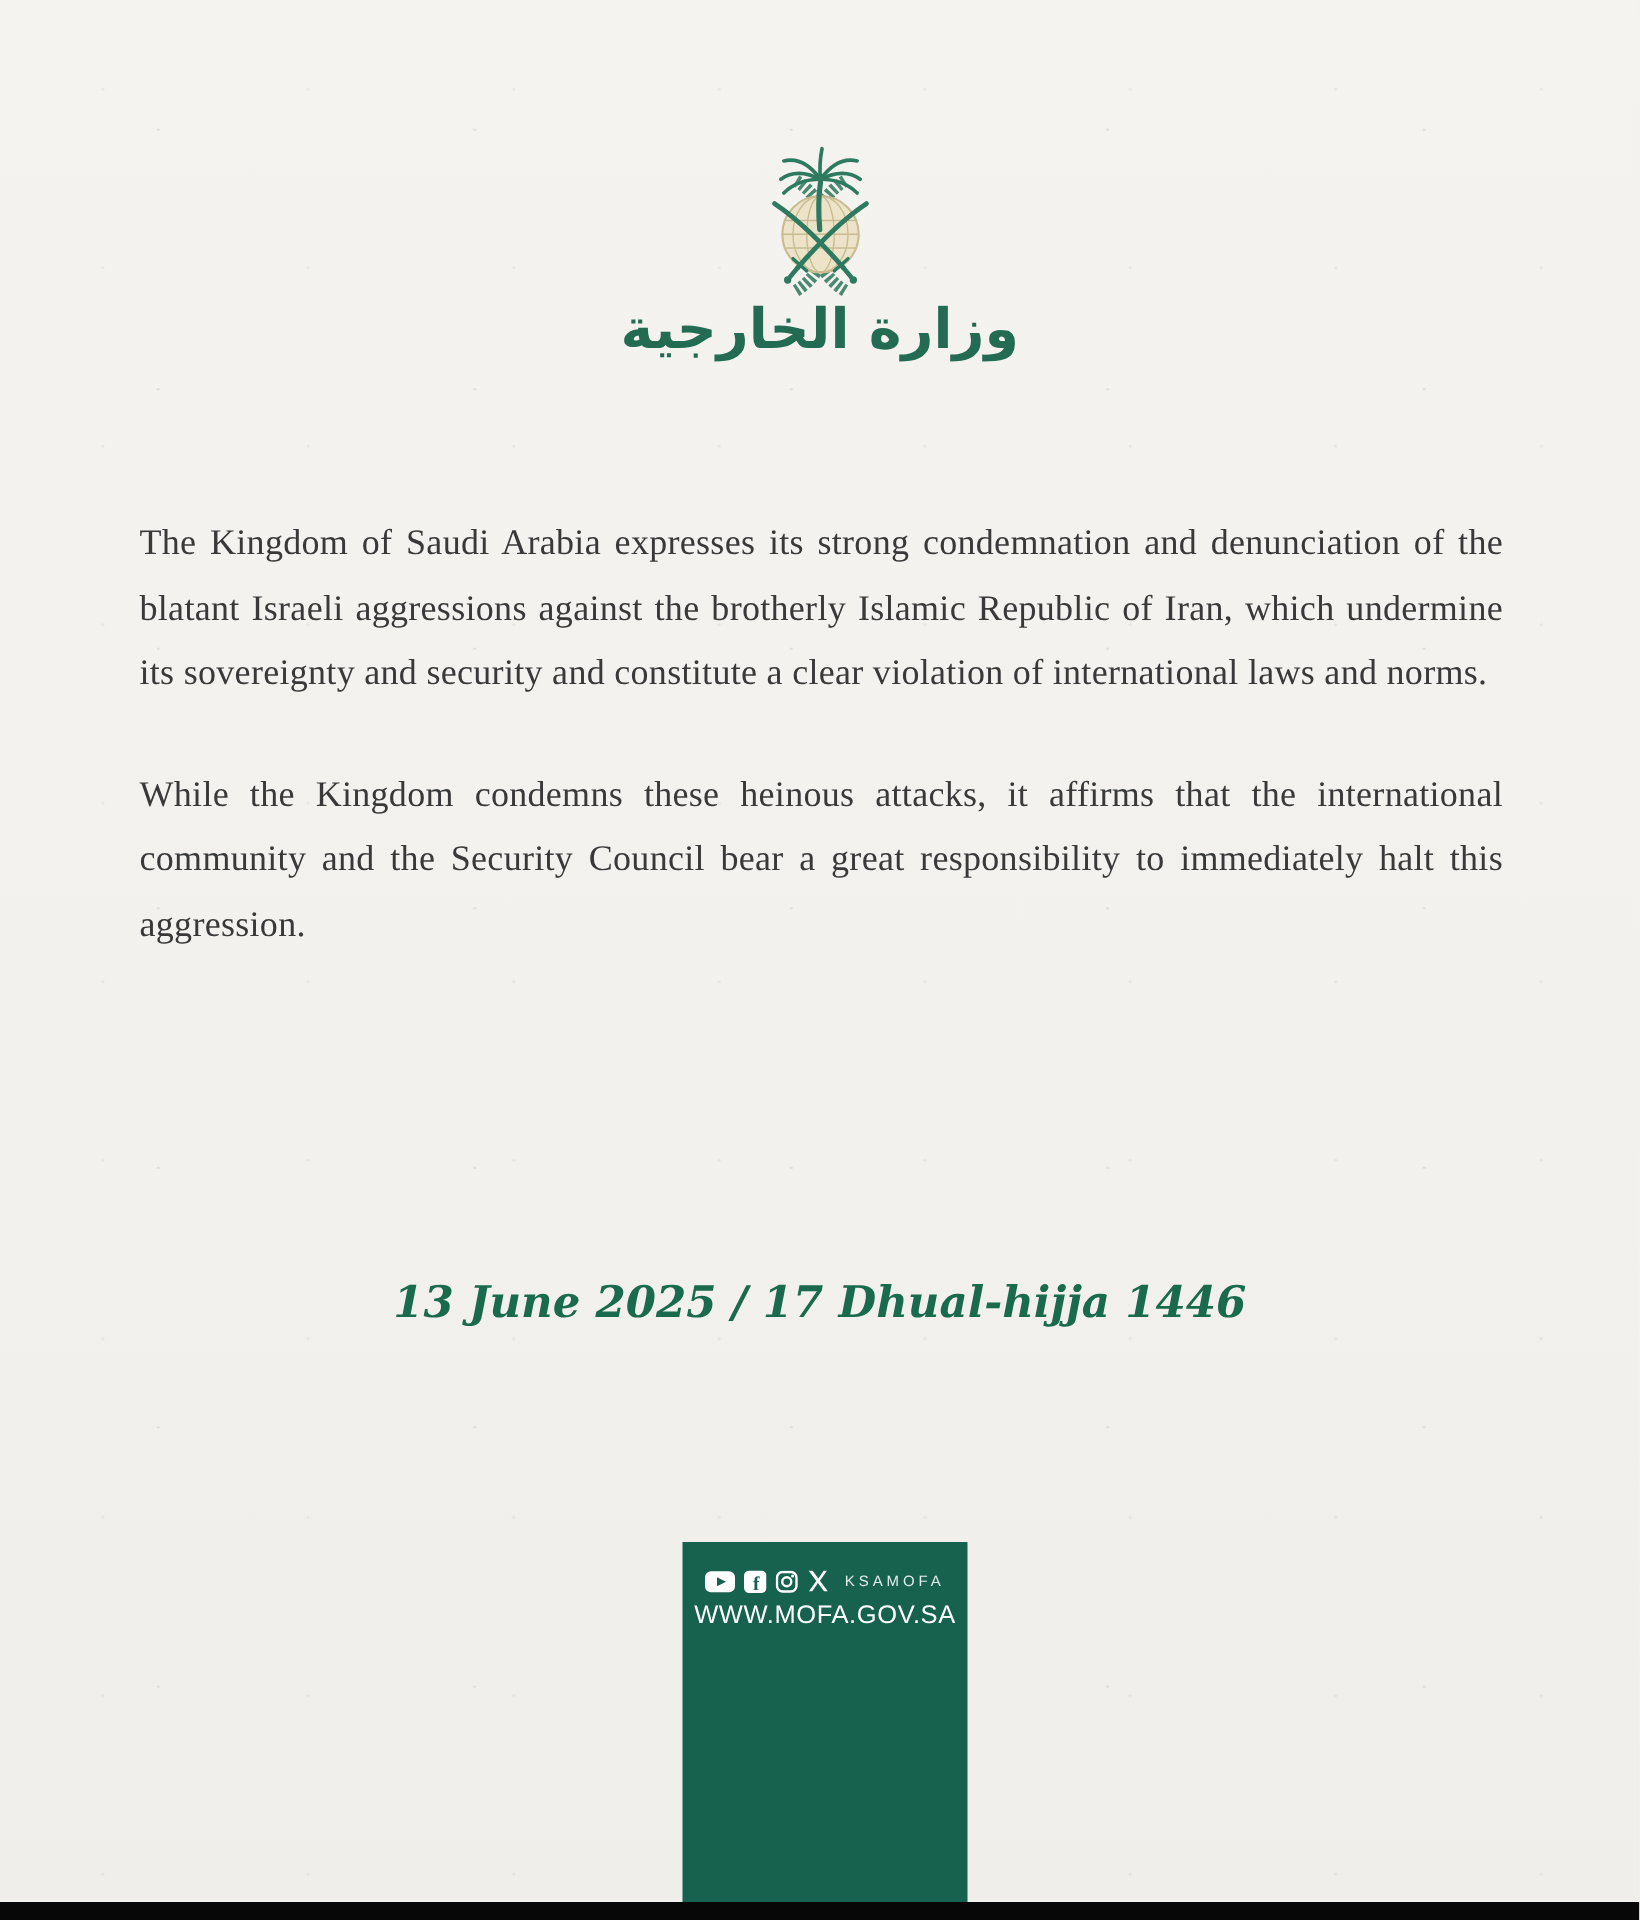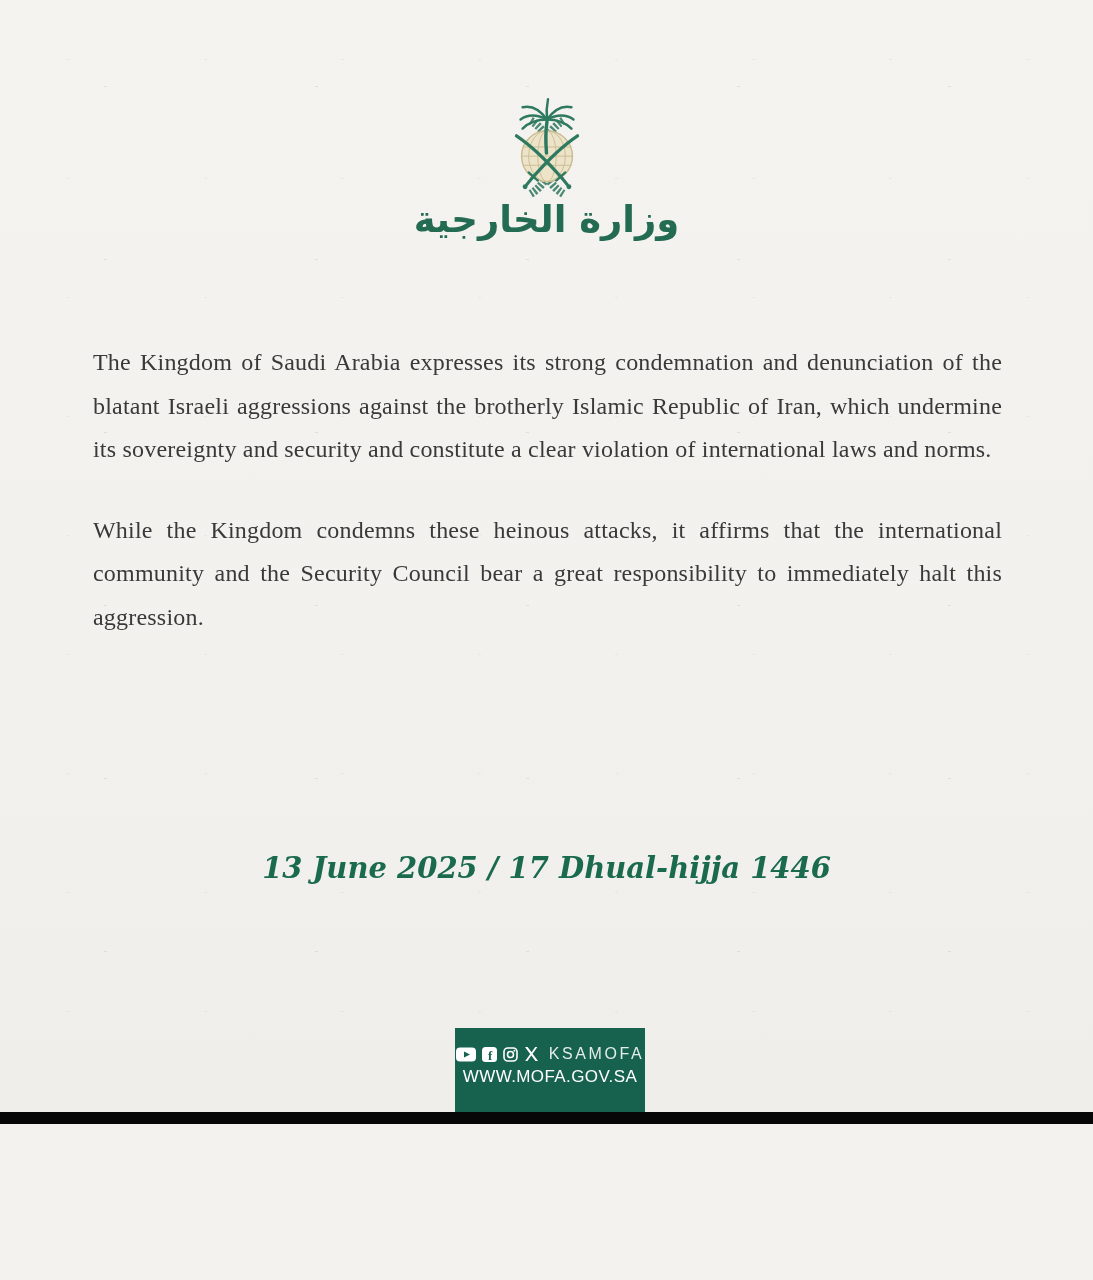--- a/index.html
+++ b/index.html
@@ -2,21 +2,21 @@
 <html><head>
 <meta charset="utf-8">
 <style>
   html,body{margin:0;padding:0;}
   body{
     width:1093px;height:1280px;
     font-family:"Liberation Serif", serif;
     background:#f3f2ef;
   }
   .page{
-    position:relative;width:1093px;height:1124px;overflow:hidden;
+    position:relative;width:1093px;height:1280px;overflow:hidden;
     background-color:#f3f2ef;
     background-image:
       radial-gradient(rgba(190,188,182,.35) 1px, transparent 1.2px),
       radial-gradient(rgba(205,203,197,.28) 1px, transparent 1.1px),
       linear-gradient(180deg, #f4f3f0 0%, #f2f1ee 60%, #efeeea 100%);
     background-size:211px 173px, 137px 119px, 100% 100%;
   }
   
   .logo-block{position:absolute;top:92px;left:0;right:0;text-align:center;}
   .emblem{display:block;margin:0 auto;}
@@ -58,21 +58,21 @@
     padding-top:17px;
     text-align:center;
   }
   .social-row{
     display:flex;align-items:center;justify-content:center;gap:6px;
     height:18px;
   }
   .social-row svg{display:block;}
   .handle{
     font-family:"Liberation Sans", sans-serif;
-    font-size:16px;letter-spacing:2.6px;
+    font-size:10px;letter-spacing:2.6px;
     color:rgba(255,255,255,.88);
     margin-left:4px;
   }
   .website{
     margin-top:4px;
     font-family:"Liberation Sans", sans-serif;
     font-weight:normal;font-size:17px;letter-spacing:.4px;
     color:#ffffff;
   }
   .bottom-strip{

